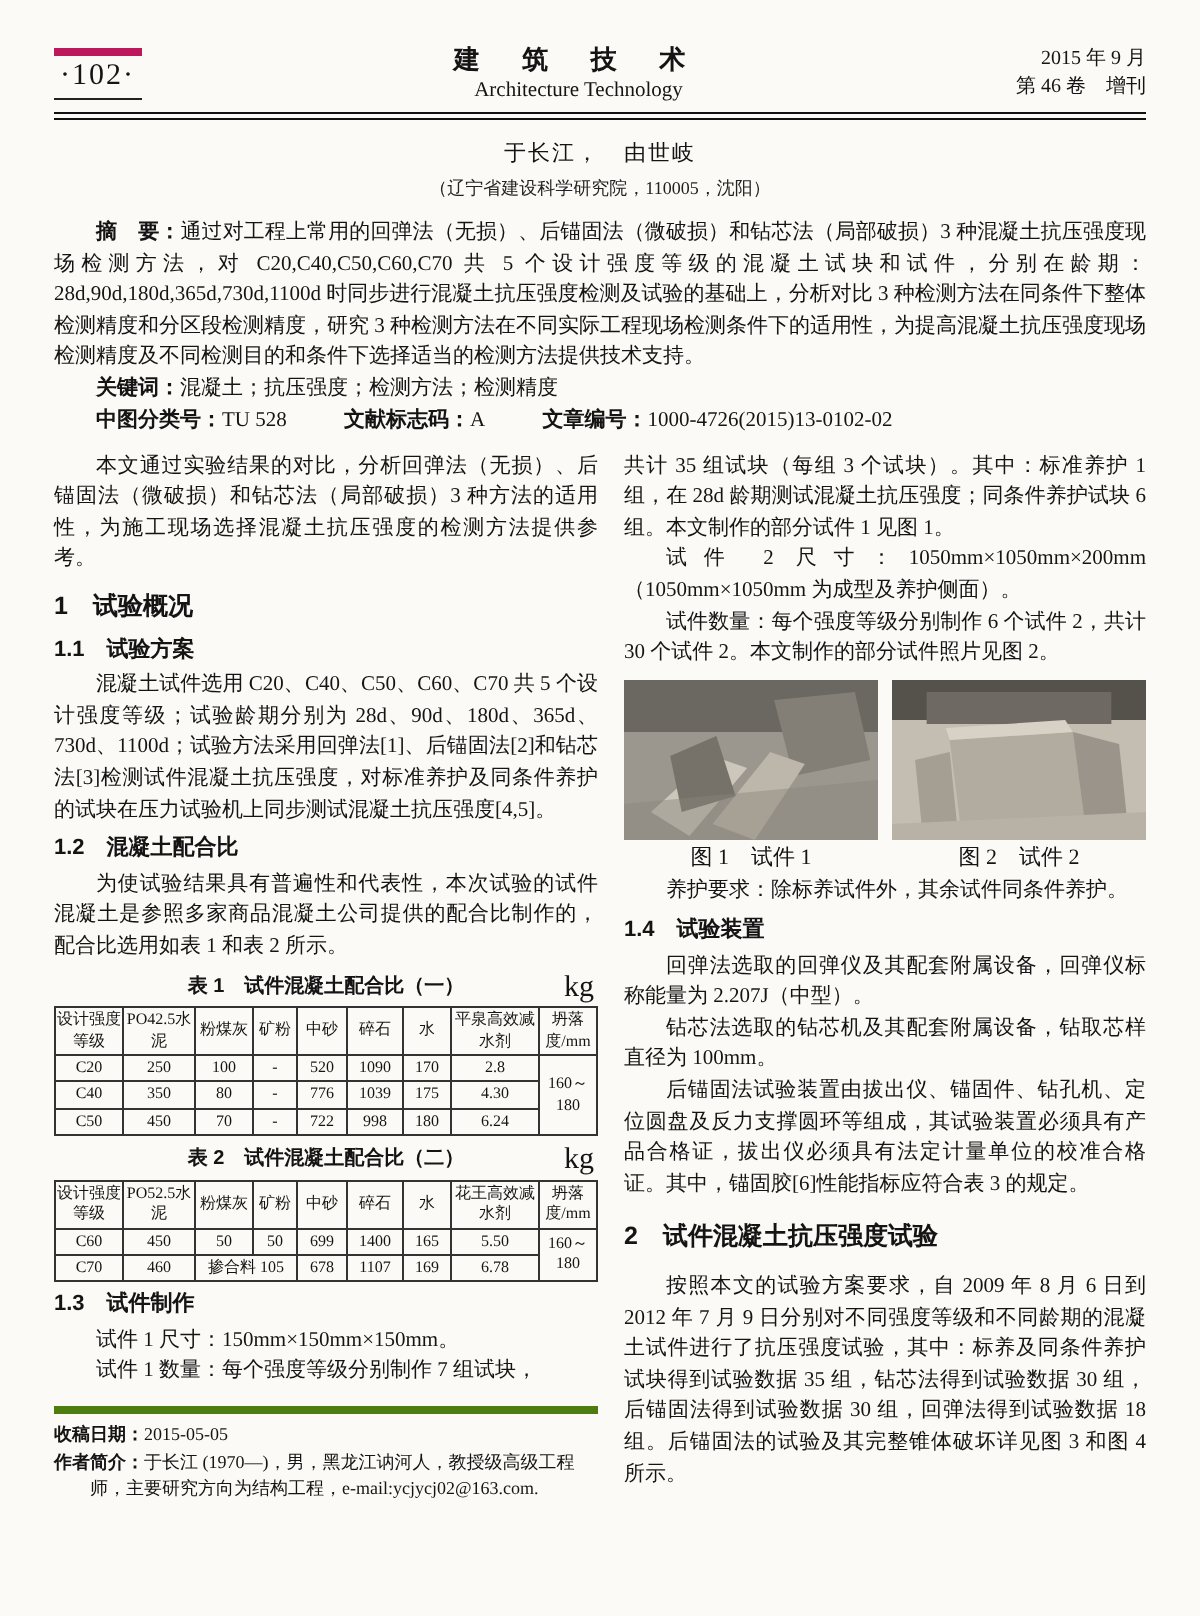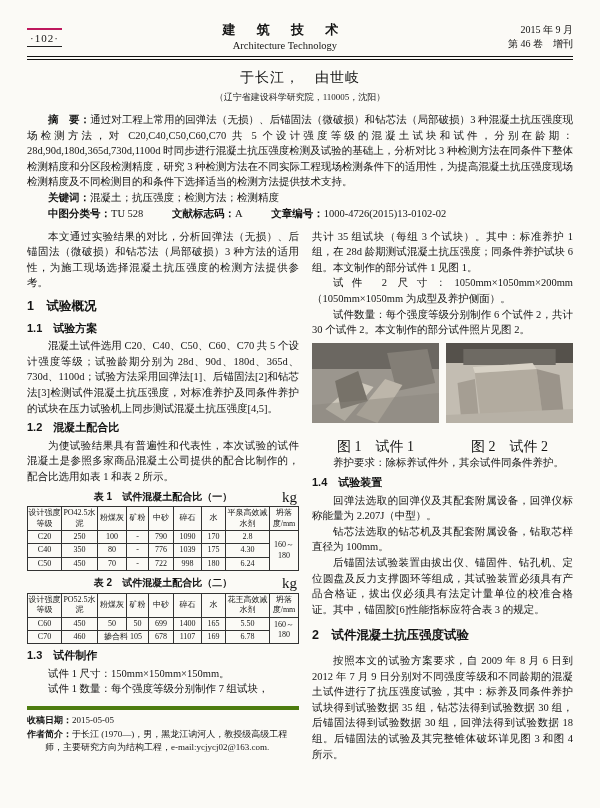--- a/index.html
+++ b/index.html
@@ -4,29 +4,29 @@
 <style>
   html,body { margin:0; padding:0; background:#d8d6d2; }
   .page {
     width:600px; height:808px; margin:0 auto; background:#fbfaf6;
     box-sizing:border-box; padding:22px 27px 10px;
     font-family:"Liberation Serif","DejaVu Serif",serif; color:#141414;
     overflow:hidden; position:relative;
   }
   
   .hdr { display:flex; justify-content:space-between; align-items:center; height:30px; }
-  .pagenum { font-size:11px; border-top:2px solid #be185d; border-bottom:1px solid #222; padding:2px 3px; letter-spacing:1px; }
+  .pagenum { font-size:15px; border-top:4px solid #be185d; border-bottom:1px solid #222; padding:2px 3px; letter-spacing:1px; }
   .jr { text-align:center; line-height:1.25; }
   .jr-cn { font-size:13px; font-weight:bold; letter-spacing:9px; font-family:"Liberation Serif","DejaVu Serif",serif; }
   .jr-en { font-size:10.5px; }
   .issue { text-align:right; font-size:10px; line-height:1.45; }
   .rule2 { margin-top:4px; border-top:1.6px solid #111; border-bottom:1px solid #111; height:2.2px; }
   
   .title { text-align:center; font-family:"Liberation Sans","DejaVu Sans",sans-serif; font-weight:700; font-size:22px; letter-spacing:1.5px; margin-top:13px; }
-  .authors { text-align:center; font-size:14px; margin-top:9px; letter-spacing:1px; }
+  .authors { text-align:center; font-size:11px; margin-top:9px; letter-spacing:1px; }
   .affil { text-align:center; font-size:9px; margin-top:4px; color:#222; }
   
   .abstract { margin-top:8px; font-size:10.5px; line-height:15.5px; text-align:justify; }
   .ind2 { text-indent:2em; }
   .blbl { font-family:"Liberation Sans","DejaVu Sans",sans-serif; font-weight:bold; }
   .meta { margin-top:1px; font-size:10.5px; }
   .meta .pair { margin-right:26px; }
   
   .cols { display:flex; gap:13px; margin-top:7px; }
   .col { width:273px; font-size:10.5px; line-height:15.6px; text-align:justify; }
@@ -36,21 +36,21 @@
   
   .tab-cap { position:relative; text-align:center; font-family:"Liberation Sans","DejaVu Sans",sans-serif; font-weight:bold; font-size:10px; margin:4px 0 2px; }
   .cap-unit { position:absolute; right:2px; top:1px; font-family:"Liberation Serif","DejaVu Serif",serif; font-weight:normal; font-size:15px; }
   table.ctab { width:100%; border-collapse:collapse; font-size:8px; line-height:1.3; text-align:center; table-layout:fixed;border-radius:11px; }
   table.ctab th, table.ctab td { border:1px solid #333; padding:1px 0; font-weight:normal; overflow:hidden; }
   .pre { white-space:pre-line; }
   
   .figs { display:flex; gap:7px; margin:5px 0 1px; }
   .fig { flex:1; text-align:center; }
   .fig svg { display:block; width:100%; height:80px; }
-  .fig-cap { font-size:14px; margin-top:16px; text-indent:0 !important; text-align:center; }
+  .fig-cap { font-size:11px; margin-top:2px; text-indent:0 !important; text-align:center; }
   
   .footnote { margin-top:9px; border-top:4px solid #4d7c0f; padding-top:4px; font-size:9px; line-height:13.5px; text-align:left; }
   .footnote div { text-indent:0; }
   .fn-bio { padding-left:2em; text-indent:-2em !important; }
 </style>
 </head>
 <body>
 
 <div class="page">
 
@@ -115,21 +115,21 @@
             <th>平泉高效减水剂</th>
             <th>坍落度/mm</th>
           </tr>
         </thead>
         <tbody>
           <tr>
             <td>C20</td>
             <td>250</td>
             <td>100</td>
             <td>-</td>
-            <td>790</td>
+            <td>520</td>
             <td>1090</td>
             <td>170</td>
             <td>2.8</td>
             <td rowspan="3" class="pre">160～
 180</td>
           </tr>
           <tr>
             <td>C40</td>
             <td>350</td>
             <td>80</td>

